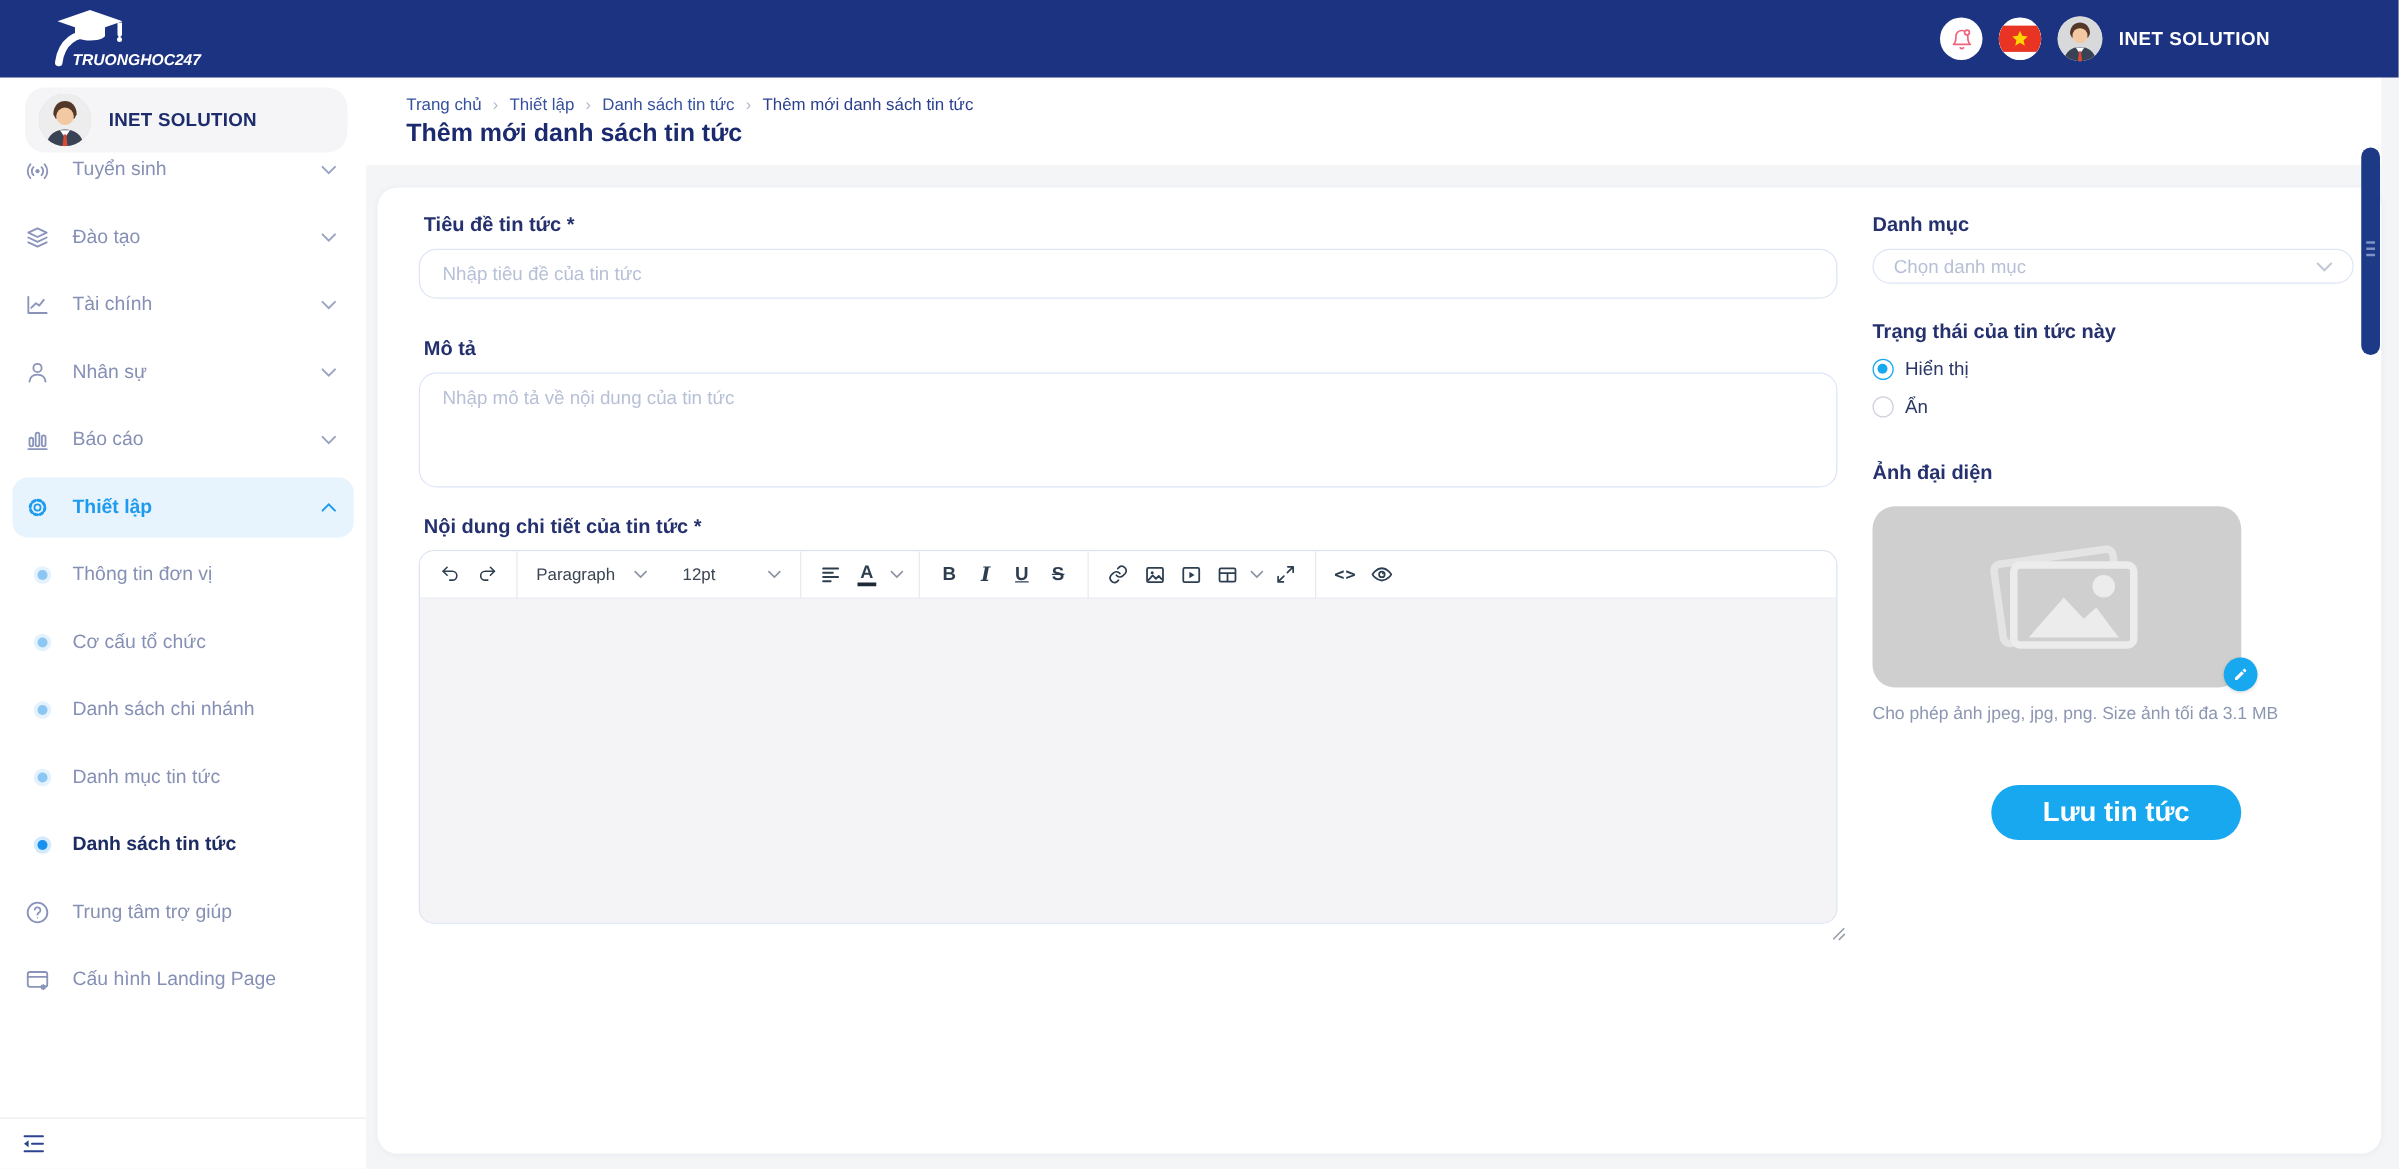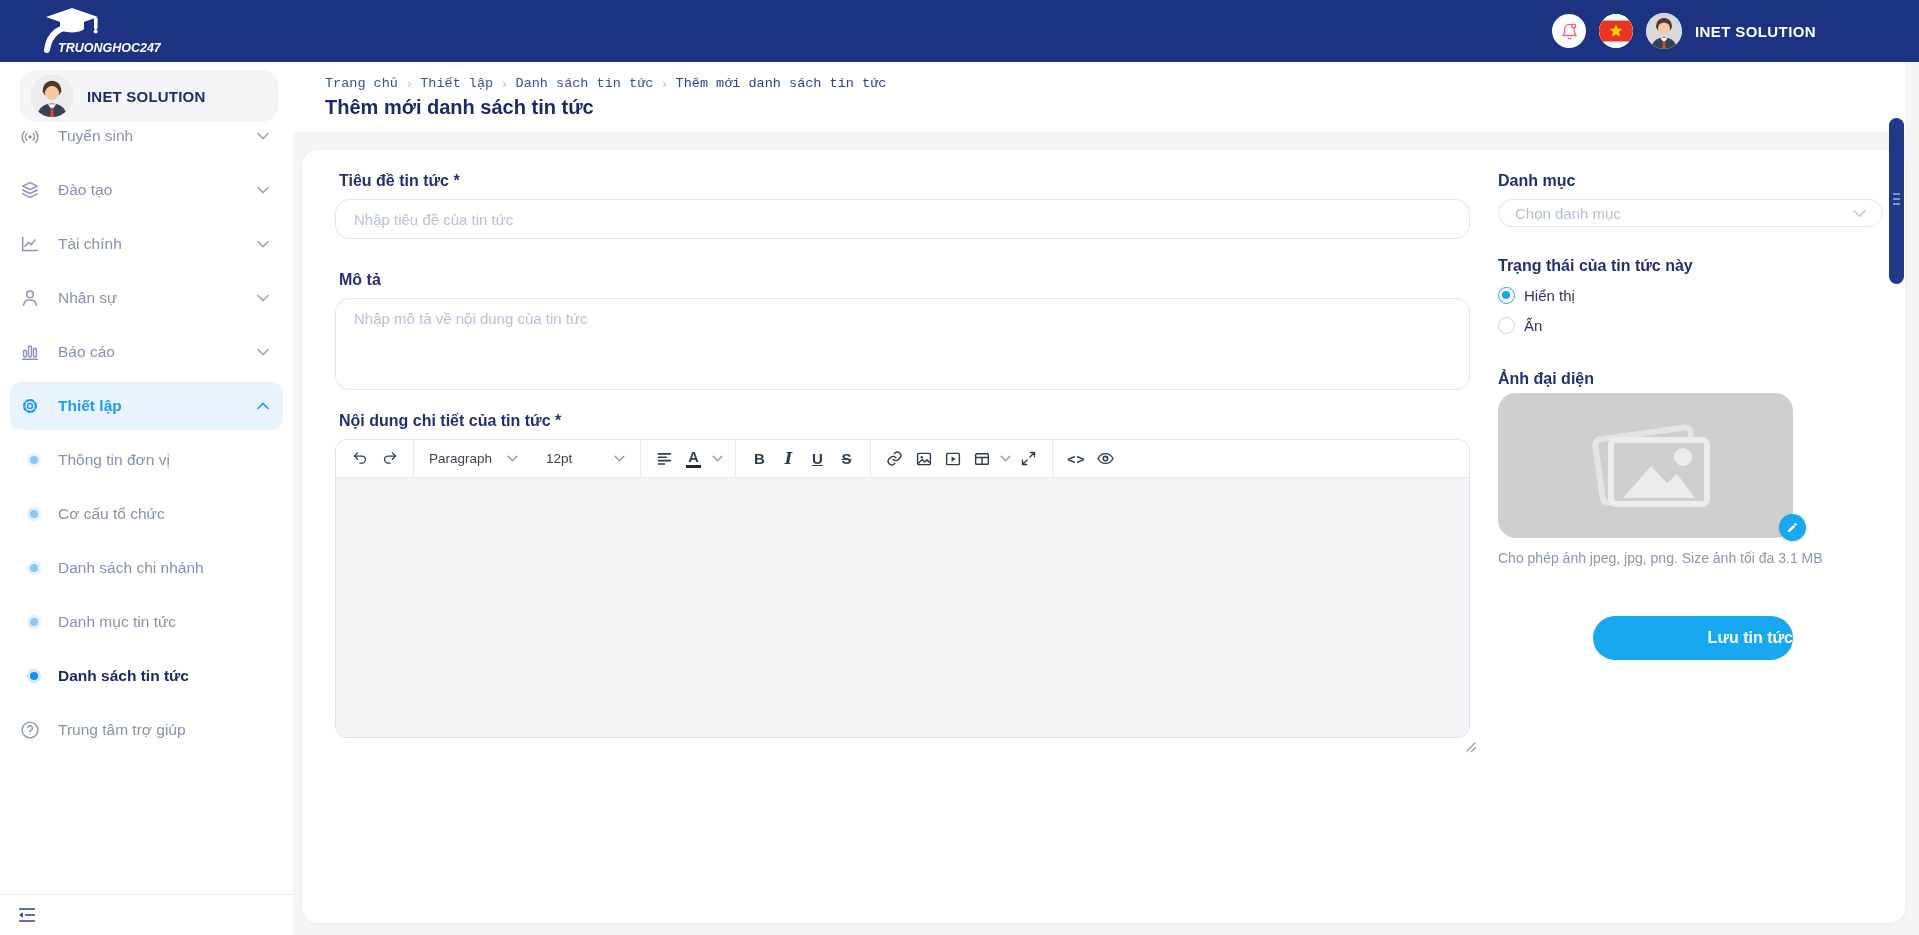--- a/index.html
+++ b/index.html
@@ -33,21 +33,21 @@
   .menu-item.sub.active-sub { color:#1d2b63; font-weight:bold; }
   .menu-item.sub.active-sub .dot { background:#1890f0; box-shadow:0 0 0 3px #d2eafc; }
   .sidebar-divider { position:absolute; left:0; right:0; bottom:40px; border-top:1px solid #ededf0; }
   .collapse-btn { position:absolute; left:14px; bottom:7px; width:26px; height:26px; display:flex; align-items:center; justify-content:center; cursor:pointer; }
 
   
   .main { position:absolute; left:293px; top:62px; right:0; bottom:0; background:#f4f5f7; }
   .top-strip { position:absolute; top:0; left:0; width:1612px; height:70px; background:#fff; padding:14px 0 0 32px; }
   .breadcrumb { display:flex; align-items:center; font-size:13.5px; color:#35509f; }
   .breadcrumb .sep { color:#b4bbcc; padding:0 9px; font-size:13px; }
-  .breadcrumb .crumb { cursor:pointer;font-family:Liberation Mono, monospace; }
+  .breadcrumb .crumb { cursor:pointer; }
   .breadcrumb .crumb.current { color:#2a3f8f; cursor:default; }
   .page-title { margin-top:5px; font-size:20px; font-weight:bold; color:#1b2a6e; }
 
   .card { position:absolute; left:9px; top:88px; width:1603px; height:773px; background:#fff; border-radius:16px; box-shadow:0 1px 5px rgba(30,50,90,.05); }
   .card-inner { display:flex; padding:22px 4px 0 33px; gap:28px; }
   .col-left { width:1135px; }
   .col-right { width:385px; display:flex; flex-direction:column; }
 
   .f-label { font-size:16px; font-weight:bold; color:#25316e; margin:0 0 9px 4px; }
   .text-input { width:100%; height:40px; border:1.5px solid #dee6f5; border-radius:14px; padding:0 18px; font-size:15px; color:#2a3560; background:#fff; outline:none; font-family:inherit; }
@@ -77,21 +77,21 @@
   .select-box .ph { font-size:15px; color:#b7c0d6; }
   .radio-row { display:flex; align-items:center; gap:9px; height:22px; margin-bottom:8px; cursor:pointer; }
   .radio { width:17px; height:17px; border-radius:50%; border:1.5px solid #cdd2dc; background:#fff; position:relative; flex:0 0 auto; }
   .radio.checked { border-color:#18a8f0; }
   .radio.checked::after { content:""; position:absolute; left:3px; top:3px; width:8px; height:8px; border-radius:50%; background:#18a8f0; }
   .radio-label { font-size:15px; color:#2b3766; }
   .img-wrap { position:relative; width:295px; height:145px; margin-top:3px; }
   .img-placeholder { width:295px; height:145px; border-radius:18px; background:#cfcfcf; display:flex; align-items:center; justify-content:center; overflow:hidden; }
   .pencil-btn { position:absolute; right:-13px; bottom:-3px; width:27px; height:27px; border-radius:50%; background:#18a8f0; display:flex; align-items:center; justify-content:center; cursor:pointer; box-shadow:0 1px 3px rgba(0,0,0,.15); }
   .img-hint { margin-top:12px; font-size:14px; color:#8b96b1; }
-  .save-btn { margin-top:50px; margin-left:95px; width:200px; height:44px; border:none; border-radius:22px; background:#18a8f0; color:#fff; font-size:16px; font-weight:bold; cursor:pointer; font-family:inherit;text-align:right; }
+  .save-btn { margin-top:50px; margin-left:95px; width:200px; height:44px; border:none; border-radius:22px; background:#18a8f0; color:#fff; font-size:22px; font-weight:bold; cursor:pointer; font-family:inherit; }
 
   
   .scroll-thumb { position:absolute; left:1889px; top:118px; width:15px; height:166px; background:#1d3a86; border-radius:8px; z-index:50; cursor:grab; }
   .scroll-thumb::after { content:""; position:absolute; left:4px; top:80px; width:7px; height:2px; background:#7f93c9; box-shadow:0 -5px 0 #7f93c9, 0 5px 0 #7f93c9; }
 
   svg { display:block; }
 </style>
 </head>
 <body>
 
@@ -279,20 +279,30 @@
       <span class="mi-icon">
         <svg width="22" height="22" viewBox="0 0 24 24" fill="none" stroke="#8a94ba" stroke-width="1.6" stroke-linecap="round">
           <circle cx="12" cy="12" r="8.6"></circle>
           <path d="M9.6 9.4a2.5 2.5 0 1 1 3.4 2.9c-.7.3-1 .8-1 1.6"></path>
           <circle cx="12" cy="16.6" r="0.6" fill="#8a94ba" stroke="none"></circle>
         </svg>
       </span>
       <span class="mi-label">Trung tâm trợ giúp</span>
     </div>
 
+    <div class="menu-item">
+      <span class="mi-icon">
+        <svg width="22" height="22" viewBox="0 0 24 24" fill="none" stroke="#8a94ba" stroke-width="1.6" stroke-linecap="round" stroke-linejoin="round">
+          <rect x="3.5" y="5" width="17" height="13" rx="2"></rect>
+          <path d="M3.5 9.3h17"></path>
+          <path d="M17 16.2v4 M15 18.2h4 M15.6 16.8l2.8 2.8 M18.4 16.8l-2.8 2.8" stroke-width="1.3"></path>
+        </svg>
+      </span>
+      <span class="mi-label">Cấu hình Landing Page</span>
+    </div>
   </nav>
 
   <div class="user-pill-wrap">
     <div class="user-pill">
       <span class="avatar">
         <svg width="42" height="42" viewBox="0 0 36 36">
           <circle cx="18" cy="18" r="18" fill="#ededee"></circle>
           <path d="M10 14c0-6 4-9 8-9s8 3 8 9l-1.5 3h-13z" fill="#53382a"></path>
           <circle cx="18" cy="15.5" r="6" fill="#f3c9a3"></circle>
           <path d="M5 36c1-8 6.5-11.5 13-11.5S30 28 31 36z" fill="#3a4256"></path>
@@ -463,21 +473,21 @@
         <div class="f-label mt30" style="margin-left:0;">Trạng thái của tin tức này</div>
         <div class="radio-row">
           <span class="radio checked"></span>
           <span class="radio-label">Hiển thị</span>
         </div>
         <div class="radio-row">
           <span class="radio"></span>
           <span class="radio-label">Ẩn</span>
         </div>
 
-        <div class="f-label mt26" style="margin-left:0;margin-bottom:2px;">Ảnh đại diện</div>
+        <div class="f-label mt26" style="margin-left:0;margin-bottom:14px;">Ảnh đại diện</div>
         <div class="img-wrap">
           <div class="img-placeholder">
             <svg width="150" height="112" viewBox="0 0 150 112">
               <g transform="rotate(-8 55 60)">
                 <rect x="28" y="26" width="96" height="64" rx="5" fill="none" stroke="#e4e4e4" stroke-width="6"></rect>
               </g>
               <rect x="40" y="30" width="96" height="64" rx="5" fill="#cfcfcf" stroke="#ececec" stroke-width="6"></rect>
               <circle cx="112" cy="47" r="9" fill="#ececec"></circle>
               <path d="M52 88 80 56l16 17 10-9 18 24z" fill="#ececec"></path>
             </svg>

